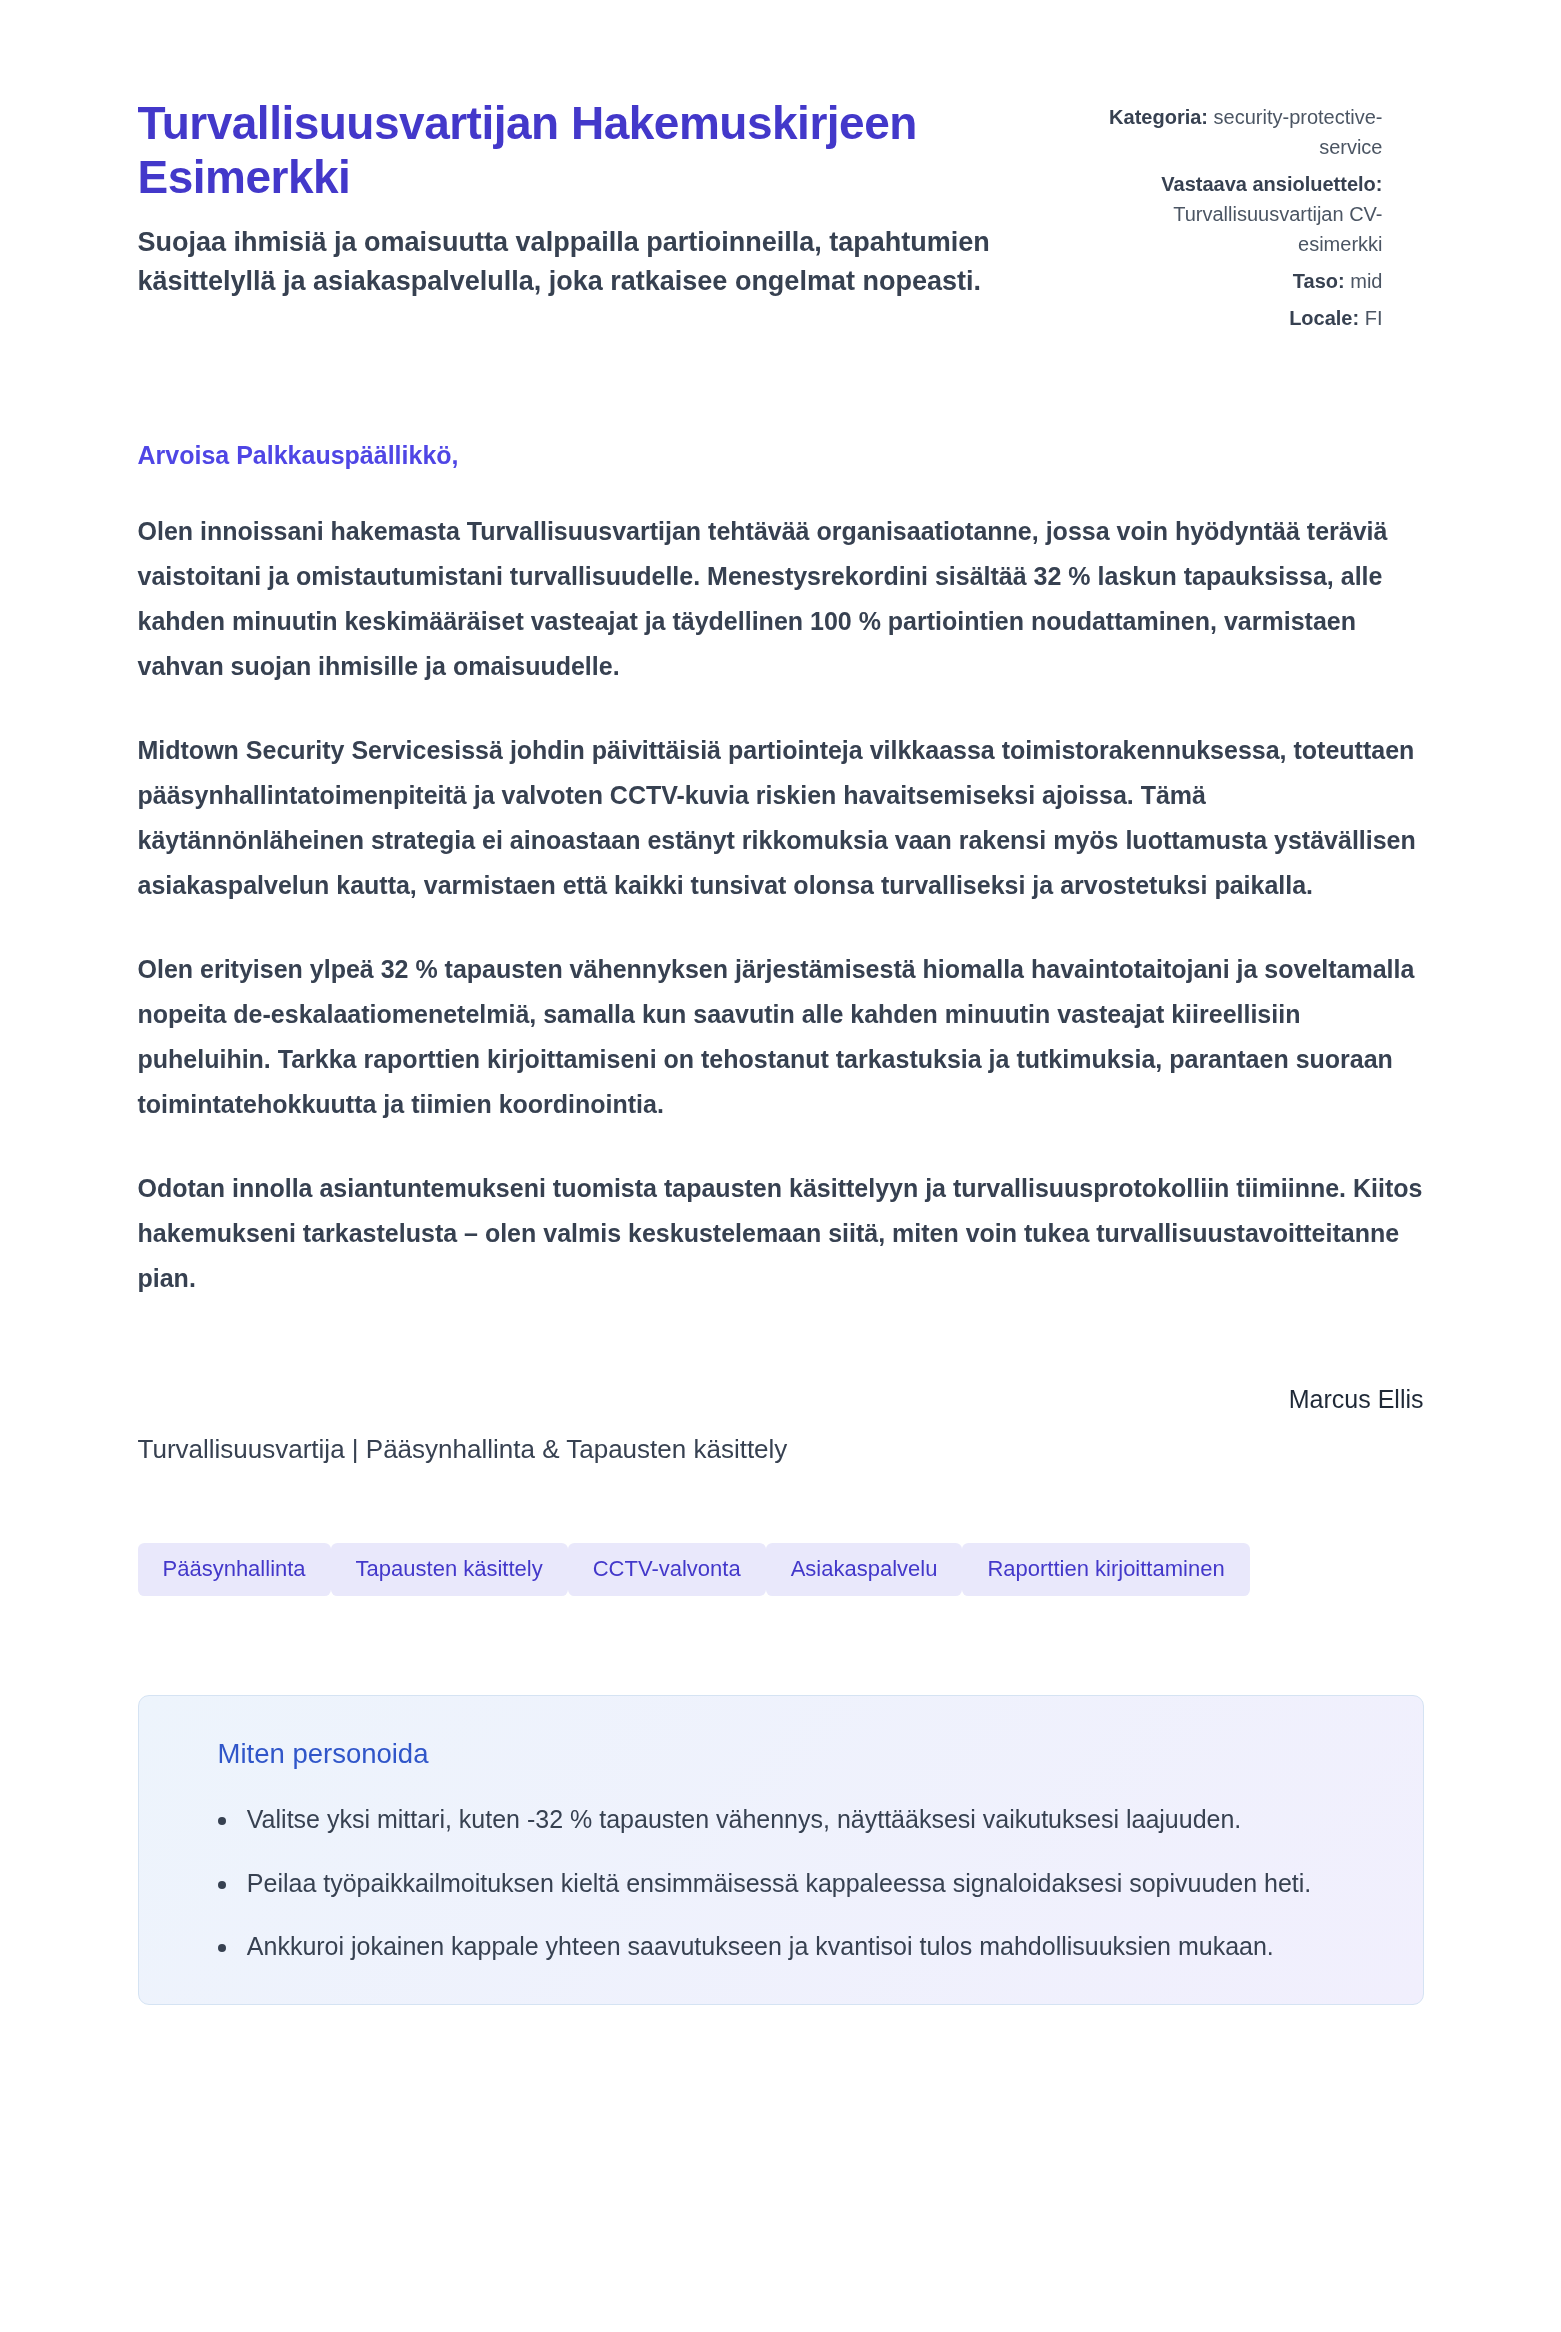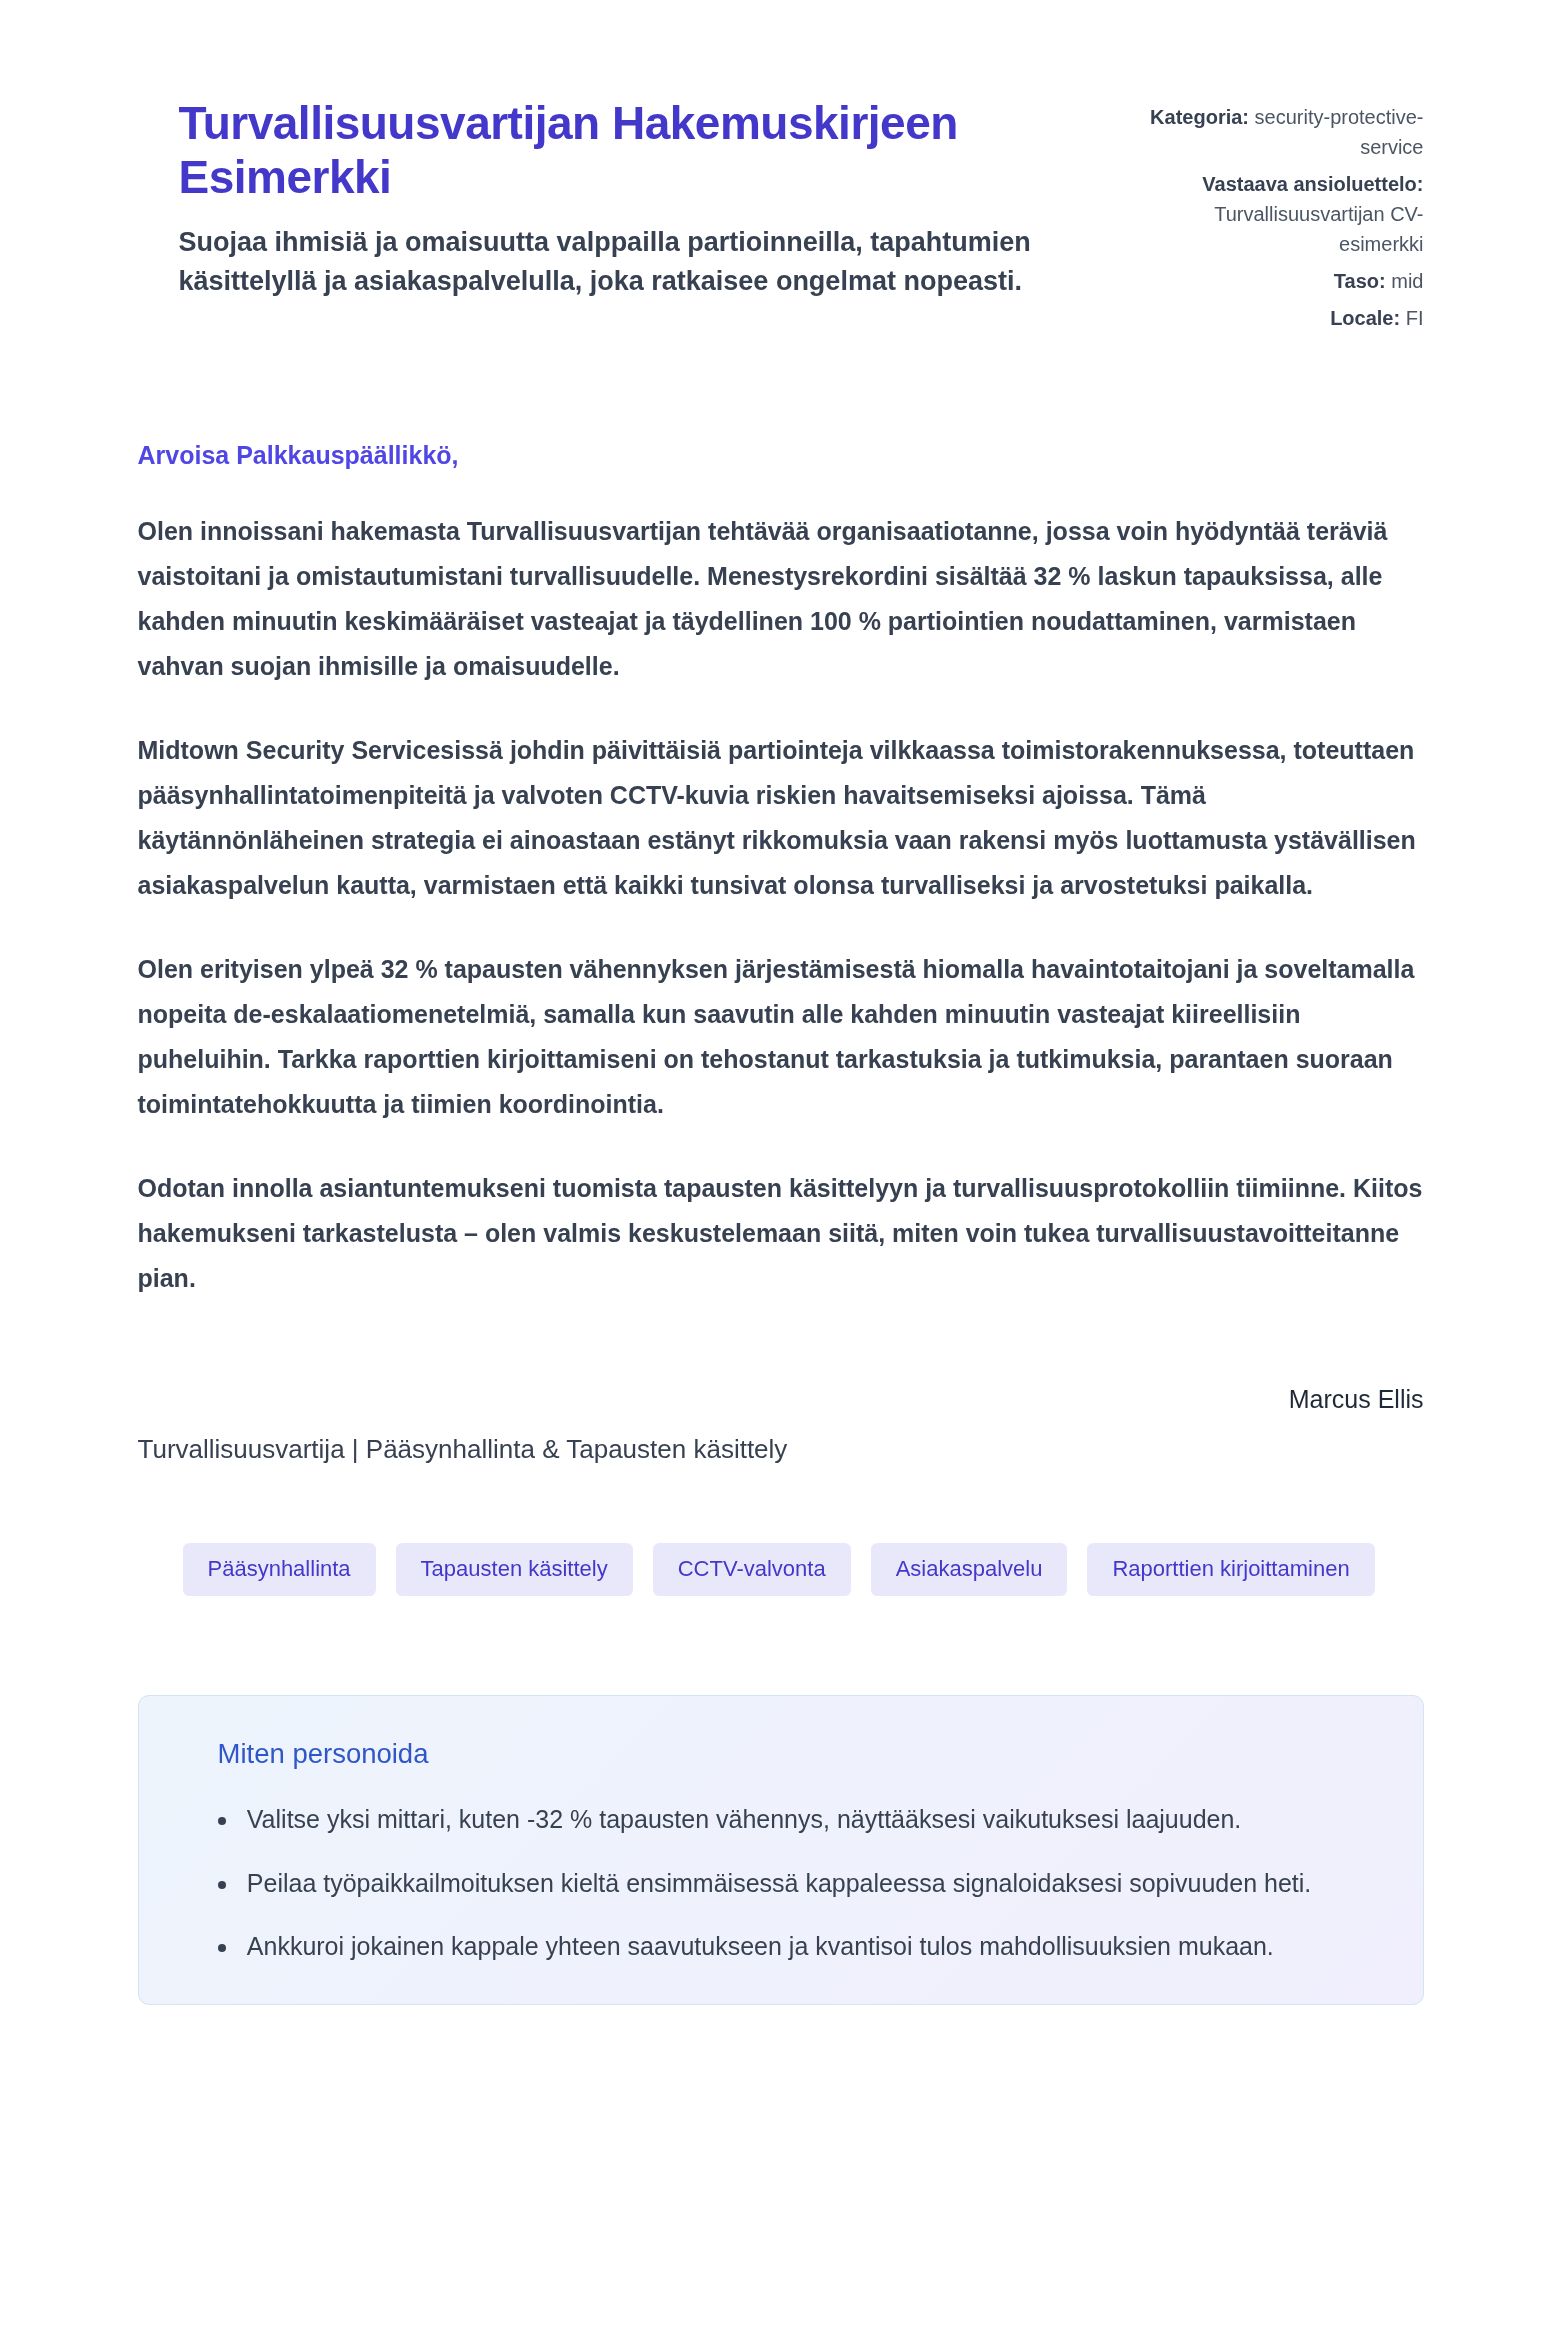--- a/index.html
+++ b/index.html
@@ -28,21 +28,21 @@
   .page{
     width:1286px;
     margin:0 auto;
     padding-top:96px;
     padding-bottom:55px;
   }
 
   
   .header{
     display:flex;
-    justify-content:flex-end;
+    justify-content:flex-start;
     align-items:flex-start;
   }
   .header-left{flex:0 1 960px;}
   .title{
     font-size:46px;
     font-weight:800;
     line-height:1.18;
     letter-spacing:-0.5px;
     color:var(--accent);
     max-width:937px;
@@ -92,22 +92,20 @@
     margin-top:20px;
     font-size:26px;
     color:var(--text);
   }
 
   
   .tags{
     margin-top:78px;
     display:flex;
     flex-wrap:wrap;
-    gap:20px;
-    margin-left:45px;
   }
   .tag{
     display:inline-block;
     background:var(--tag-bg);
     color:var(--tag-text);
     font-size:22px;
     font-weight:500;
     padding:13.8px 25px;
     border-radius:6.4px;
     white-space:nowrap;

